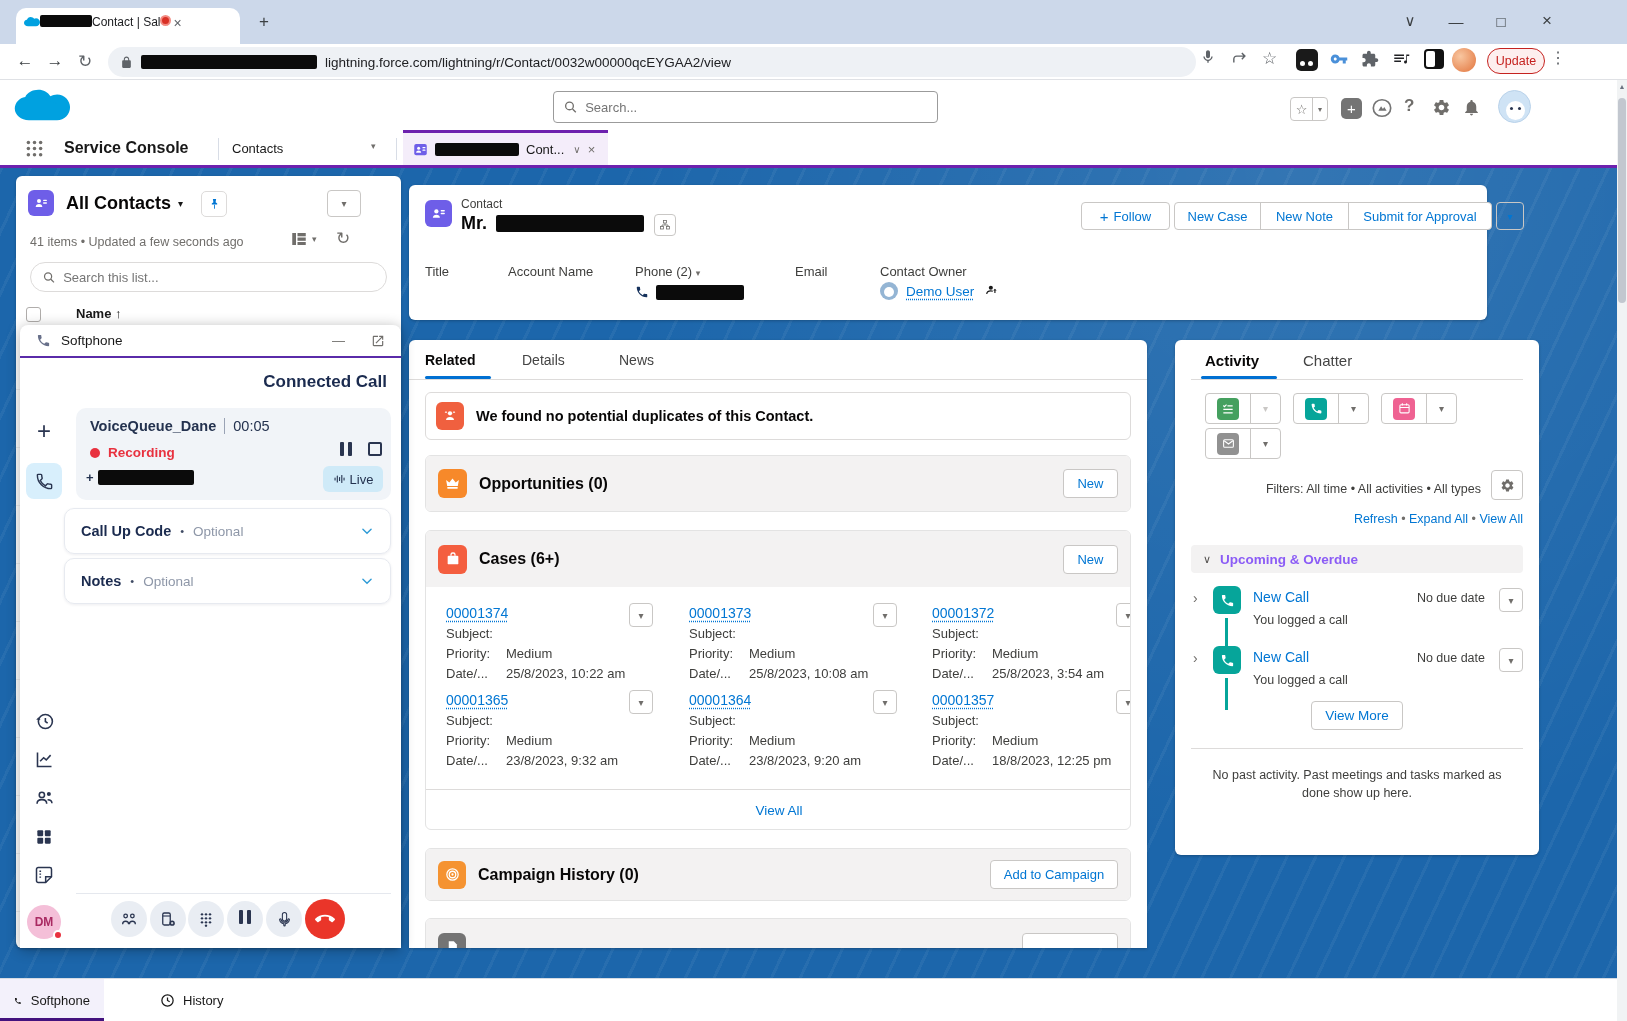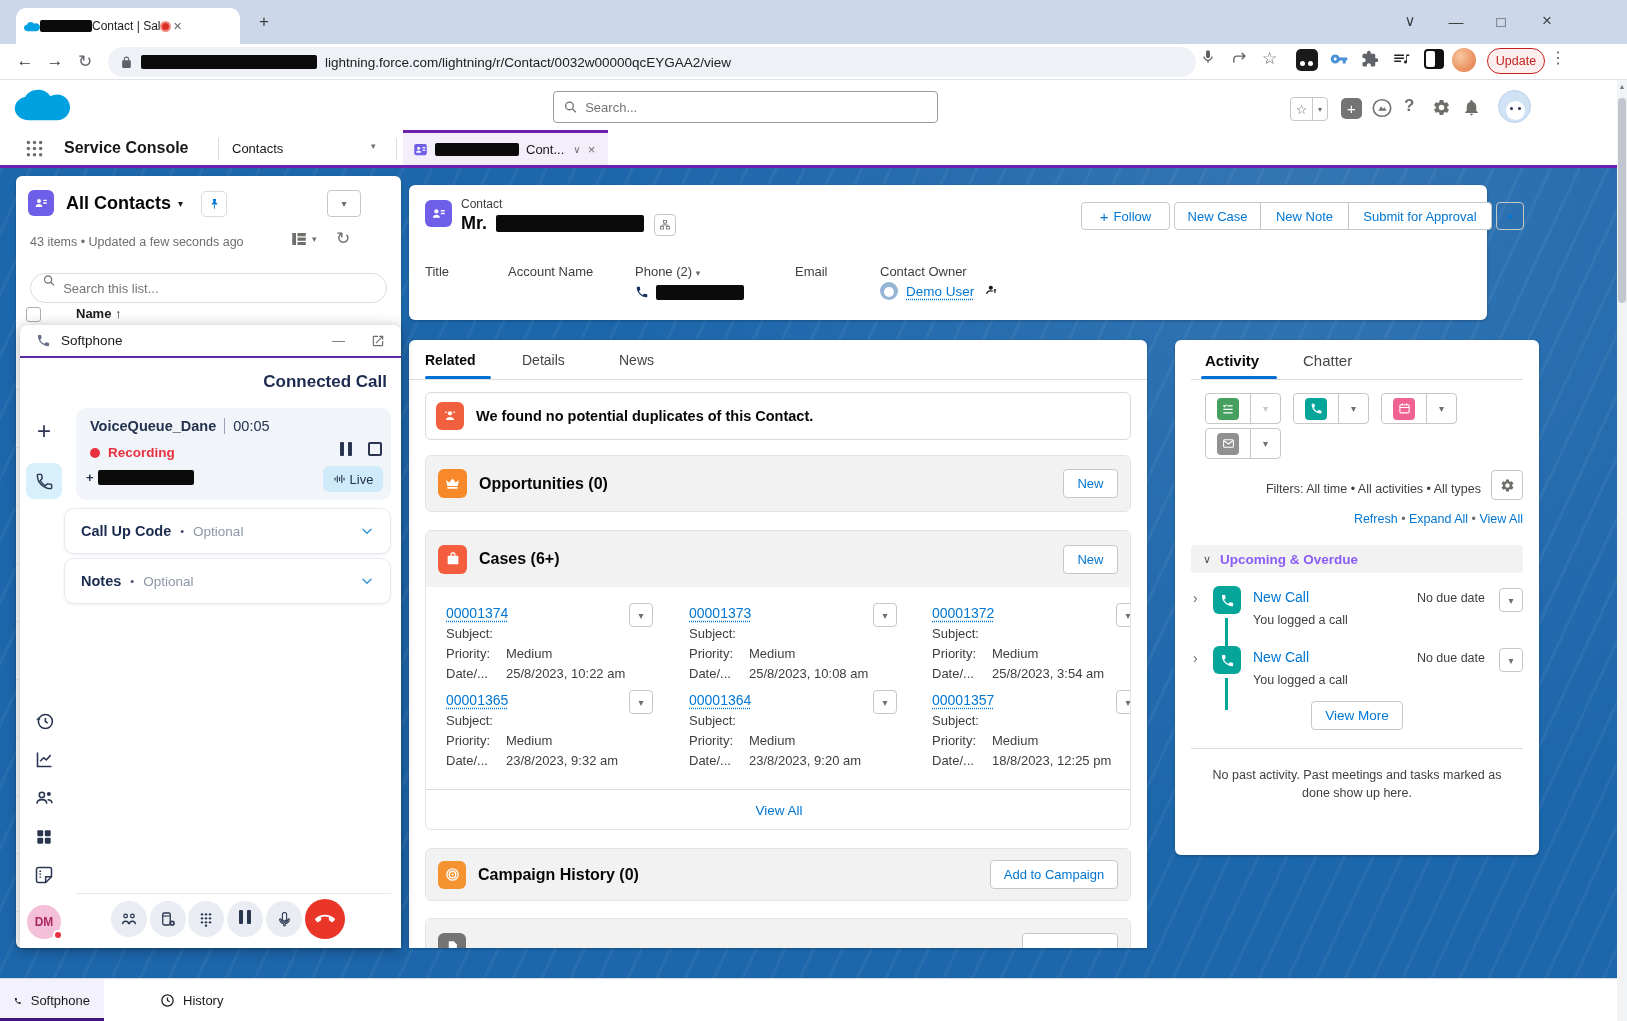--- a/index.html
+++ b/index.html
@@ -5,21 +5,21 @@
   *{margin:0;padding:0;box-sizing:border-box}
   html,body{width:1627px;height:1021px}
   body{font-family:"Liberation Sans",sans-serif;background:#fff;overflow:hidden;position:relative;color:#222}
   .abs{position:absolute}
   .flex{display:flex;align-items:center}
   .redact{background:#0b0b0b;border-radius:2px;display:inline-block}
   svg{display:block}
 
   
   .tabstrip{position:absolute;left:0;top:0;width:1627px;height:44px;background:#ccd8ea}
-  .btab{position:absolute;left:16px;top:8px;width:224px;height:36px;background:#fff;border-radius:10px 10px 0 0;display:flex;align-items:center;padding:16px 8px;font-size:12px;color:#202124}
+  .btab{position:absolute;left:16px;top:8px;width:224px;height:36px;background:#fff;border-radius:10px 10px 0 0;display:flex;padding:7px 8px;font-size:12px;color:#202124}
   .winbtn{position:absolute;top:4px;width:36px;height:34px;display:flex;align-items:center;justify-content:center;font-size:15px;color:#3c4043}
   .toolbar{position:absolute;left:0;top:44px;width:1627px;height:36px;background:#fff;border-bottom:1px solid #dfe1e5}
   .navbtn{position:absolute;top:46px;width:30px;height:30px;display:flex;align-items:center;justify-content:center;font-size:17px;color:#5f6368}
   .urlbar{position:absolute;left:108px;top:47px;width:1088px;height:30px;background:#eef1f5;border-radius:15px;display:flex;align-items:center;padding:0 12px;gap:8px}
   .urltext{font-size:13.5px;color:#202124}
   .update-pill{position:absolute;left:1487px;top:48px;width:58px;height:26px;border:1px solid #c5221f;border-radius:13px;background:#fdefee;color:#c5221f;font-size:12.5px;display:flex;align-items:center;justify-content:center}
 
   
   .sfheader{position:absolute;left:0;top:80px;width:1627px;height:50px;background:#fff}
   .gsearch{position:absolute;left:553px;top:91px;width:385px;height:32px;border:1px solid #9b9b9b;border-radius:4px;display:flex;align-items:center;padding:0 10px;gap:8px;background:#fff}
@@ -238,32 +238,32 @@
   </div>
   <div class="abs" style="left:50px;top:17px;font-size:18px;font-weight:bold;color:#080707">All Contacts</div>
   <div class="abs" style="left:162px;top:22px;font-size:10px;color:#181818">▾</div>
   <div class="abs" style="left:185px;top:15px;width:26px;height:26px;border:1px solid #dddbda;border-radius:5px;display:flex;align-items:center;justify-content:center">
     <svg width="13" height="13" viewBox="0 0 24 24">
         <path d="M9 2h6l-1 6 3 2v2H7v-2l3-2z" fill="#0176d3"></path>
         <rect x="11.2" y="12" width="1.6" height="8" rx=".8" fill="#0176d3"></rect>
       </svg>
   </div>
   <div class="abs" style="left:311px;top:14px;width:34px;height:27px;border:1px solid #c9c7c5;border-radius:4px;display:flex;align-items:center;justify-content:center;font-size:10px;color:#706e6b">▾</div>
-  <div class="abs" style="left:14px;top:59px;font-size:12.5px;color:#706e6b">43 items • Updated a few seconds ago</div>
+  <div class="abs" style="left:14px;top:59px;font-size:12.5px;color:#706e6b">41 items • Updated a few seconds ago</div>
   <div class="abs" style="left:274px;top:54px">
     <svg width="18" height="18" viewBox="0 0 24 24">
         <rect x="3" y="4" width="5" height="16" fill="#706e6b"></rect>
         <rect x="10" y="4" width="11" height="4.4" fill="#706e6b"></rect>
         <rect x="10" y="10" width="11" height="4.4" fill="#706e6b"></rect>
         <rect x="10" y="16" width="11" height="4" fill="#706e6b"></rect>
       </svg>
   </div>
   <div class="abs" style="left:296px;top:58px;font-size:9px;color:#706e6b">▾</div>
   <div class="abs" style="left:320px;top:52px;font-size:17px;color:#706e6b">↻</div>
-  <div class="abs" style="left:14px;top:97px;width:357px;height:30px;border:1px solid #dddbda;border-radius:15px;display:flex;padding:0 12px;gap:8px">
+  <div class="abs" style="left:14px;top:86px;width:357px;height:30px;border:1px solid #dddbda;border-radius:15px;display:flex;align-items:center;padding:0 12px;gap:8px">
     <svg width="13" height="13" viewBox="0 0 24 24">
         <circle cx="10" cy="10" r="7" fill="none" stroke="#706e6b" stroke-width="2.4"></circle>
         <path d="M15.5 15.5L21.5 21.5" stroke="#706e6b" stroke-width="2.4"></path>
       </svg>
     <input type="text" style="border: 0px; outline: 0px; font-size: 13px; width: 100%; font-family: inherit;" placeholder="Search this list...">
   </div>
   <div class="abs" style="left:10px;top:131px;width:15px;height:15px;border:1px solid #b0adab;border-radius:3px"></div>
   <div class="abs" style="left:60px;top:130px;font-size:13px;font-weight:bold;color:#181818"><span>Name</span> <span>↑</span></div>
   <div class="listrow" style="top:156px"></div>
   <div class="listrow" style="top:214px"></div>

